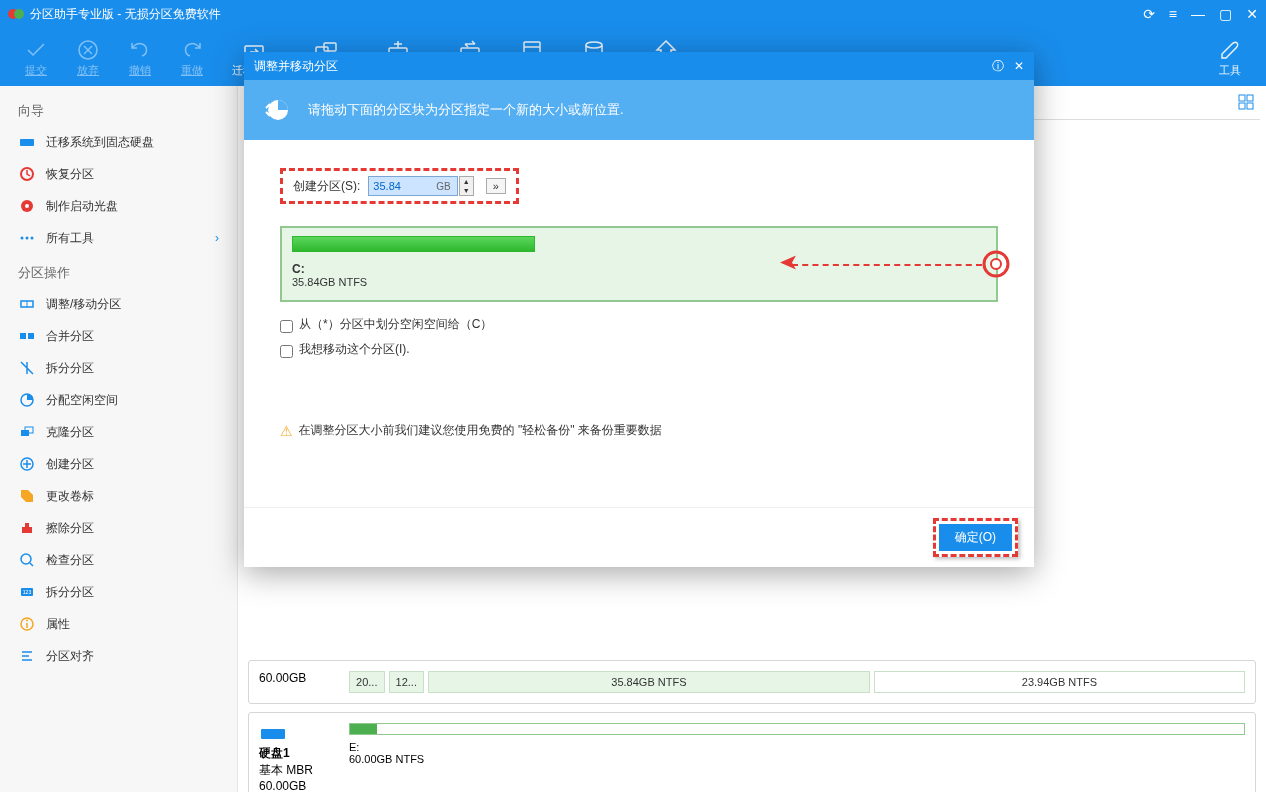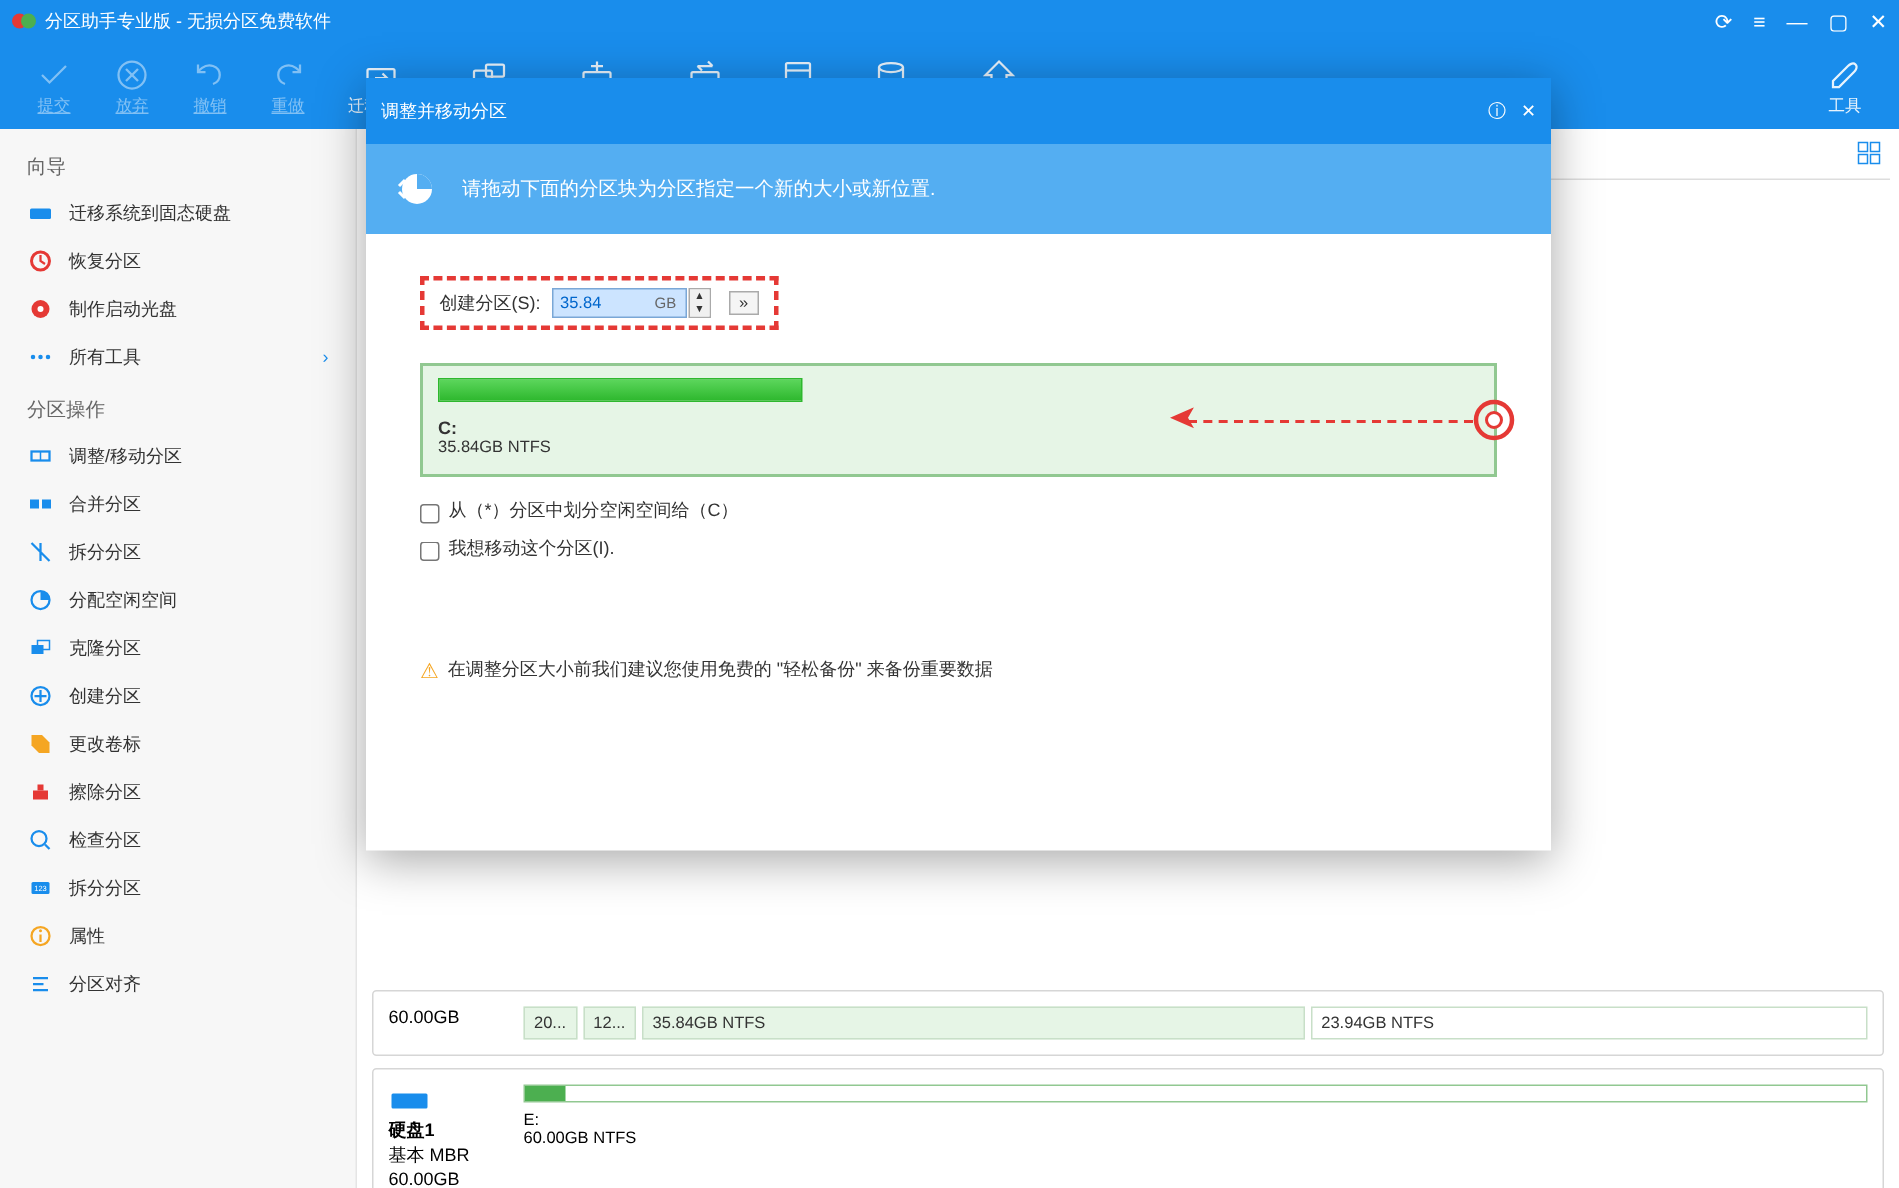--- a/index.html
+++ b/index.html
@@ -36,25 +36,25 @@
 .grid-icon { width: 16px; height: 16px; display: inline-block; }
 
 
 .disk-card { display: flex; border: 1px solid #d6d6d6; border-radius: 3px; margin: 8px 4px; padding: 10px; }
 .disk-info { width: 90px; font-size: 12px; display: flex; flex-direction: column; }
 .disk-info .icon { width: 28px; height: 20px; margin-bottom: 2px; }
 .disk-parts { flex: 1; display: flex; flex-direction: column; }
 .bar-row { display: flex; height: 12px; border: 1px solid #91c891; margin-bottom: 6px; }
 .bar-seg { height: 100%; }
 .part-row { display: flex; gap: 4px; font-size: 11px; color: #333; }
-.part-cell { border: 1px solid #c8dfc8; padding: 4px 6px; background: #e6f5e6; overflow: hidden; white-space: nowrap; }
+.part-cell { border: 1px solid #c8dfc8; padding: 4px 6px; background: #e6f5e6; overflow: hidden; white-space: nowrap; text-align: center; }
 
 
 .modal { position: absolute; top: 52px; left: 244px; width: 790px; height: 515px; background: #fff; box-shadow: 0 6px 30px rgba(0,0,0,0.35); z-index: 100; display: flex; flex-direction: column; }
-.modal-header { height: 44px; background: #198dec; color: #fff; display: flex; align-items: center; padding: 0 10px; font-size: 12px; }
+.modal-header { height: 28px; background: #198dec; color: #fff; display: flex; align-items: center; padding: 0 10px; font-size: 12px; }
 .modal-header .spacer { flex: 1; }
 .modal-header .help-icon, .modal-header .close-icon { cursor: pointer; margin-left: 10px; }
 .modal-banner { height: 60px; background: #54aef2; color: #fff; display: flex; align-items: center; padding: 12px 20px; font-size: 13px; }
 .modal-banner .banner-icon { width: 28px; height: 28px; margin-right: 16px; display: flex; align-items: center; justify-content: center; }
 .modal-body { flex: 1; padding: 28px 36px 10px; font-size: 12px; color: #333; position: relative; }
 
 .size-box { border: 3px dashed #e53935; padding: 5px 10px; display: inline-flex; align-items: center; gap: 8px; }
 .size-box label { font-size: 12px; }
 .size-input { width: 90px; height: 20px; border: 1px solid #7aa7d6; font-size: 11px; padding: 0 4px; color: #0066cc; background: #cce4ff; }
 .spinner-btns { display: inline-flex; flex-direction: column; height: 20px; border: 1px solid #aaa; }
@@ -462,13 +462,18 @@
     <div class="check-row">
       <input type="checkbox" style="">
       <span>我想移动这个分区(I).</span>
     </div>
 
     <div class="warning-row">
       <span class="warn-icon">⚠</span>
       <span>在调整分区大小前我们建议您使用免费的 "轻松备份" 来备份重要数据</span>
     </div>
   </div>
+  <div class="modal-footer">
+    <div class="ok-btn-wrap">
+      <button class="ok-btn">确定(O)</button>
+    </div>
+  </div>
 </div>
 
 </body></html>

